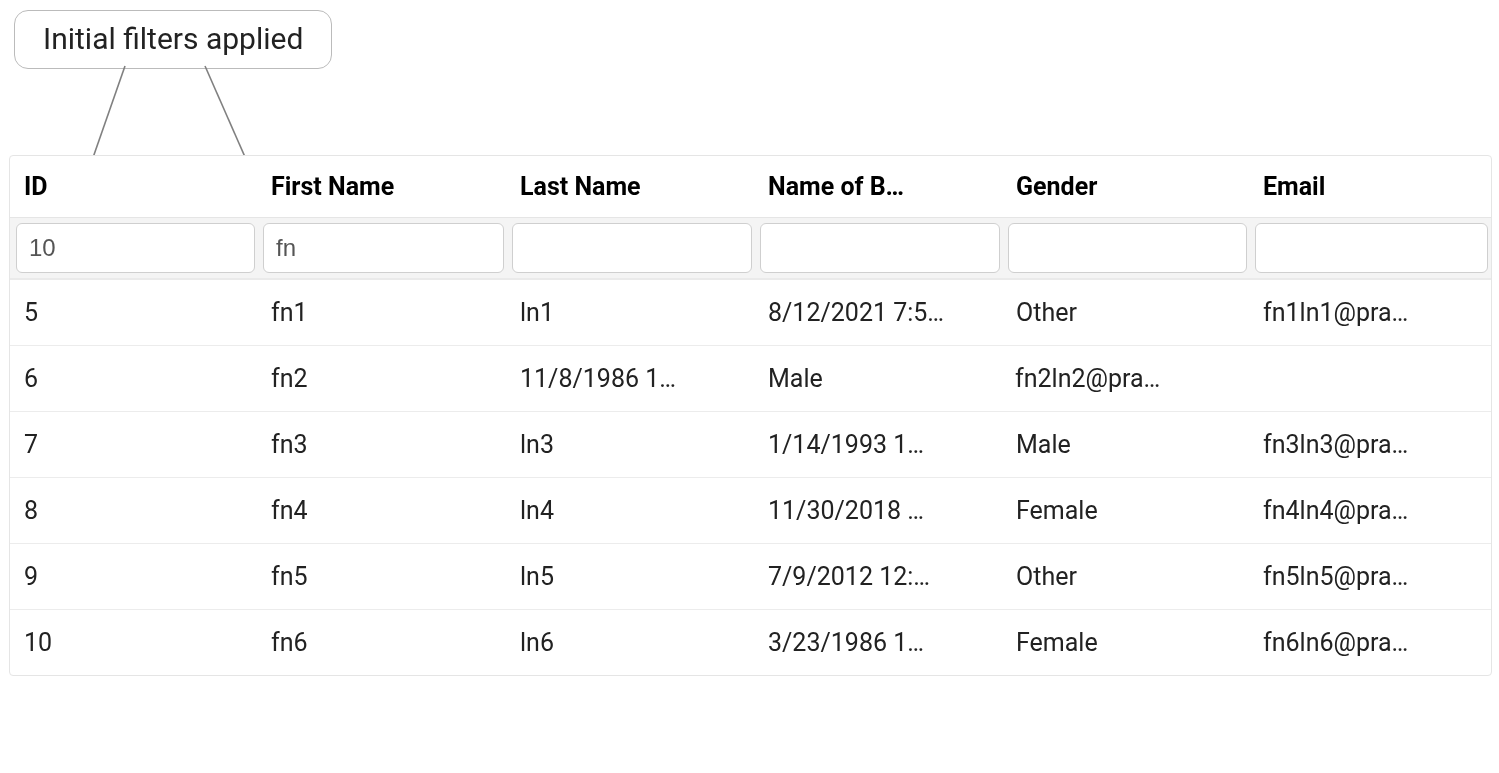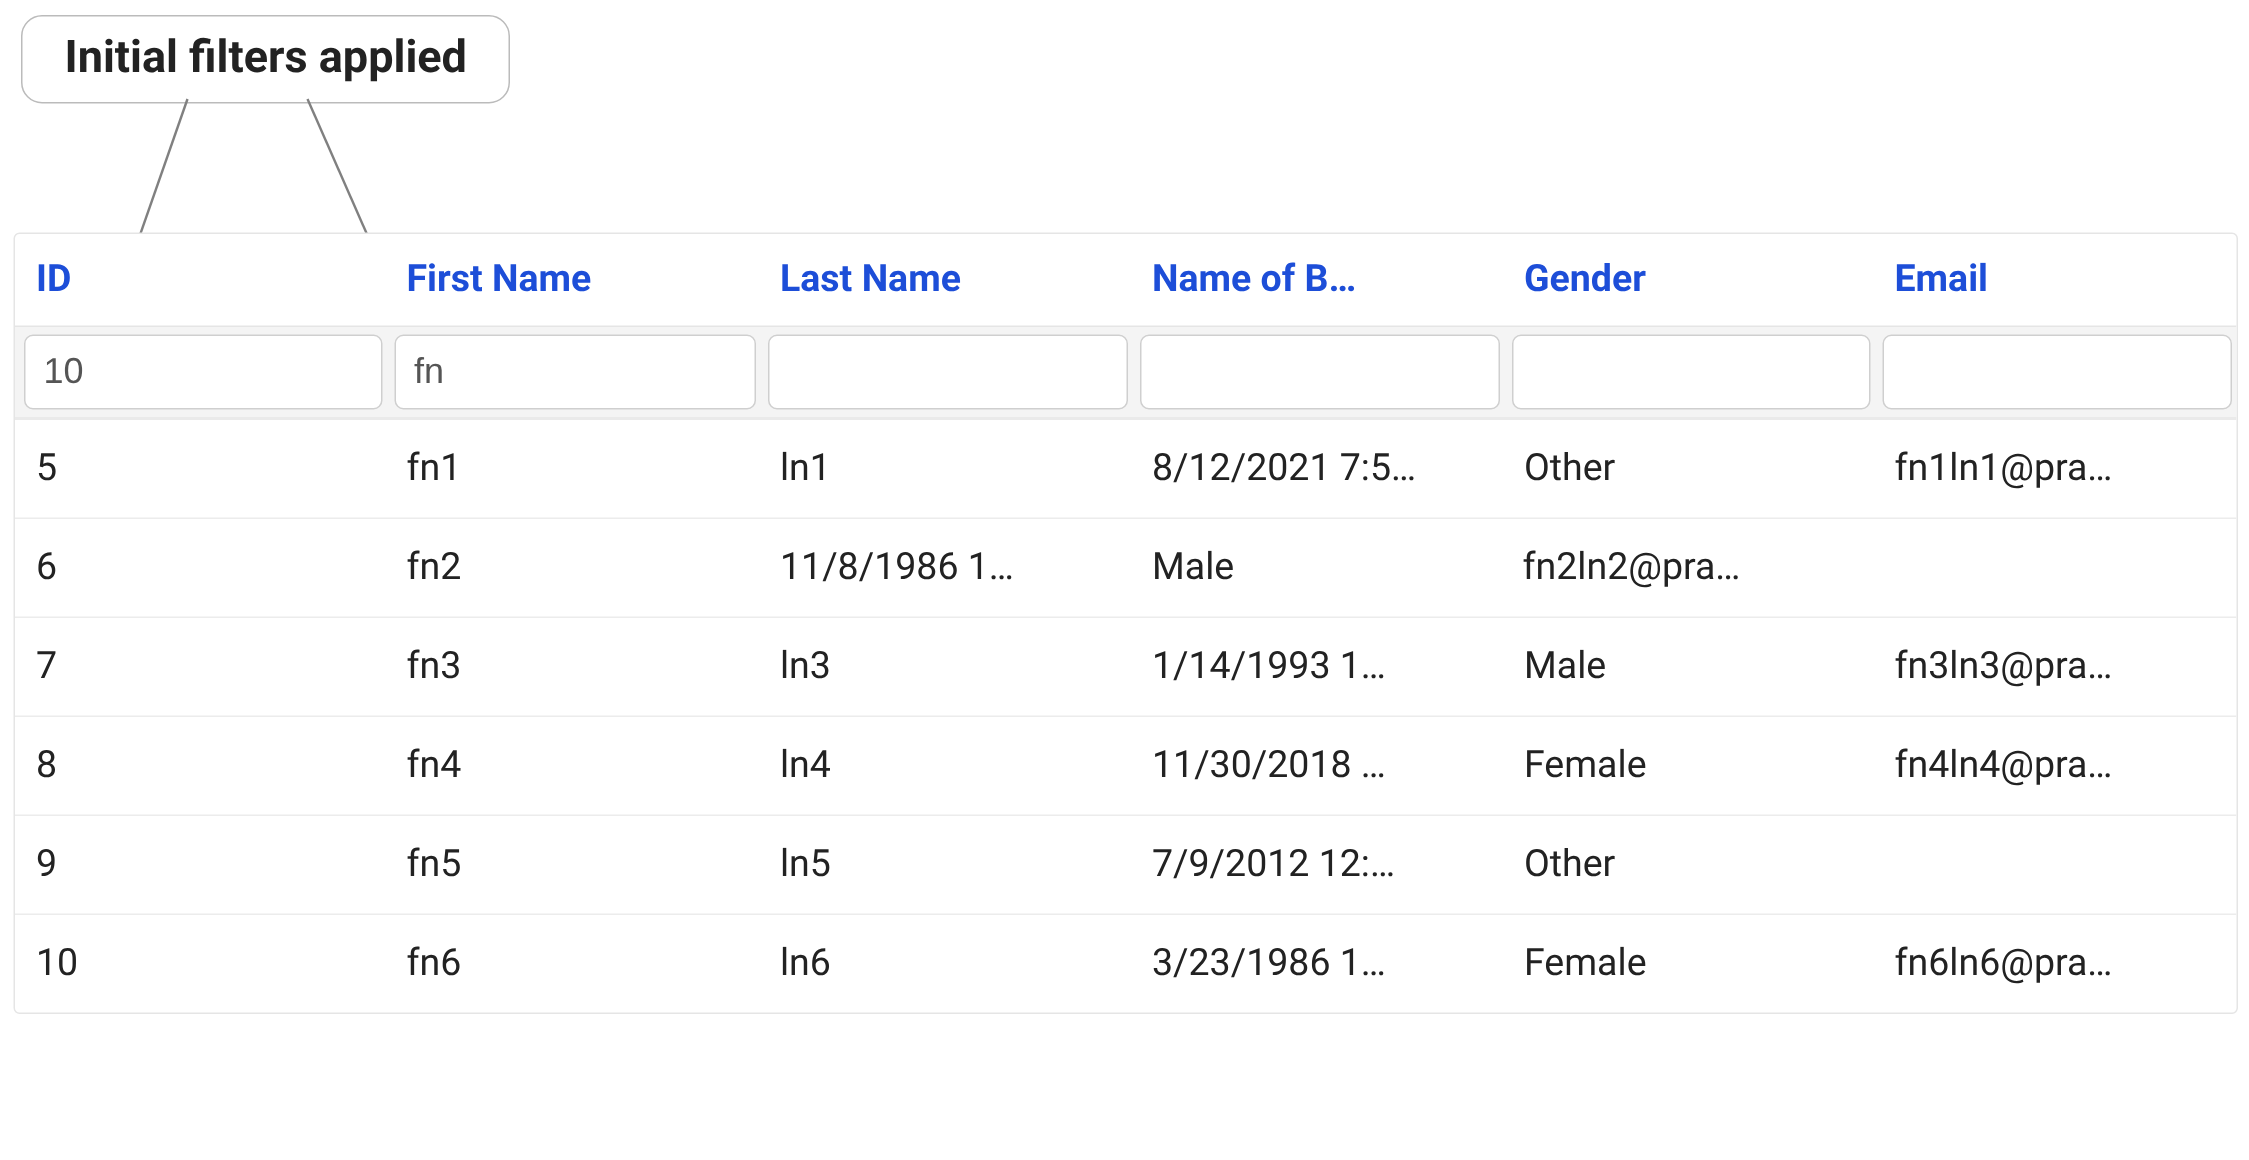--- a/index.html
+++ b/index.html
@@ -21,21 +21,21 @@
   
   .callout {
     position: absolute;
     top: 10px;
     left: 14px;
     display: inline-block;
     border: 1.5px solid #bbb;
     border-radius: 14px;
     padding: 10px 28px 12px 28px;
     font-size: 30px;
-    font-weight: 700;
+    font-weight: 400;
     color: #222;
     background: #fff;
   }
 
   
   .arrows-svg {
     position: absolute;
     top: 0;
     left: 0;
     pointer-events: none;
@@ -56,21 +56,21 @@
   
   .grid-header {
     display: flex;
     width: 100%;
     border-bottom: 1px solid #e5e5e5;
   }
   .col-h {
     padding: 16px 14px 16px 14px;
     font-size: 25px;
     font-weight: 700;
-    color: #1d4ed8;
+    color: #000000;
     white-space: nowrap;
     overflow: hidden;
     text-overflow: ellipsis;
   }
 
   
   .filter-row {
     display: flex;
     width: 100%;
     padding: 5px 2px 5px 2px;
@@ -208,20 +208,21 @@
         <div class="cell c-gender">Female</div>
         <div class="cell c-email">fn4ln4@pra…</div>
       </div>
 
       <div class="grid-row">
         <div class="cell c-id">9</div>
         <div class="cell c-fn">fn5</div>
         <div class="cell c-ln">ln5</div>
         <div class="cell c-dob">7/9/2012 12:…</div>
         <div class="cell c-gender">Other</div>
+        <div class="cell c-email">fn5ln5@pra…</div>
       </div>
 
       <div class="grid-row">
         <div class="cell c-id">10</div>
         <div class="cell c-fn">fn6</div>
         <div class="cell c-ln">ln6</div>
         <div class="cell c-dob">3/23/1986 1…</div>
         <div class="cell c-gender">Female</div>
         <div class="cell c-email">fn6ln6@pra…</div>
       </div>

